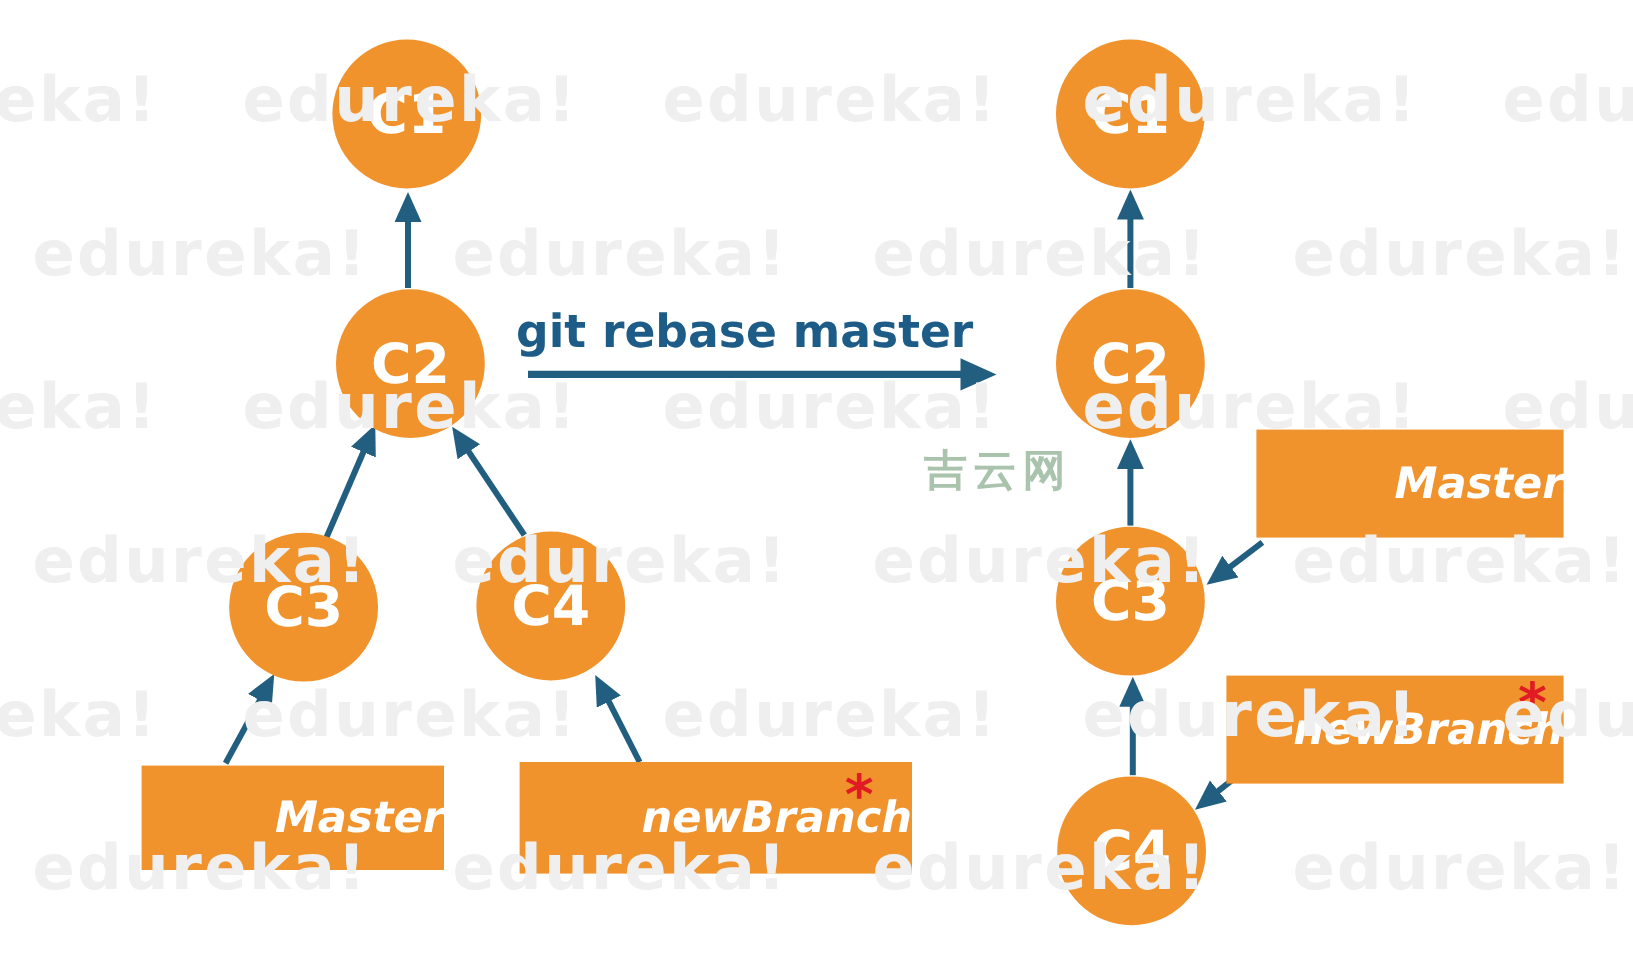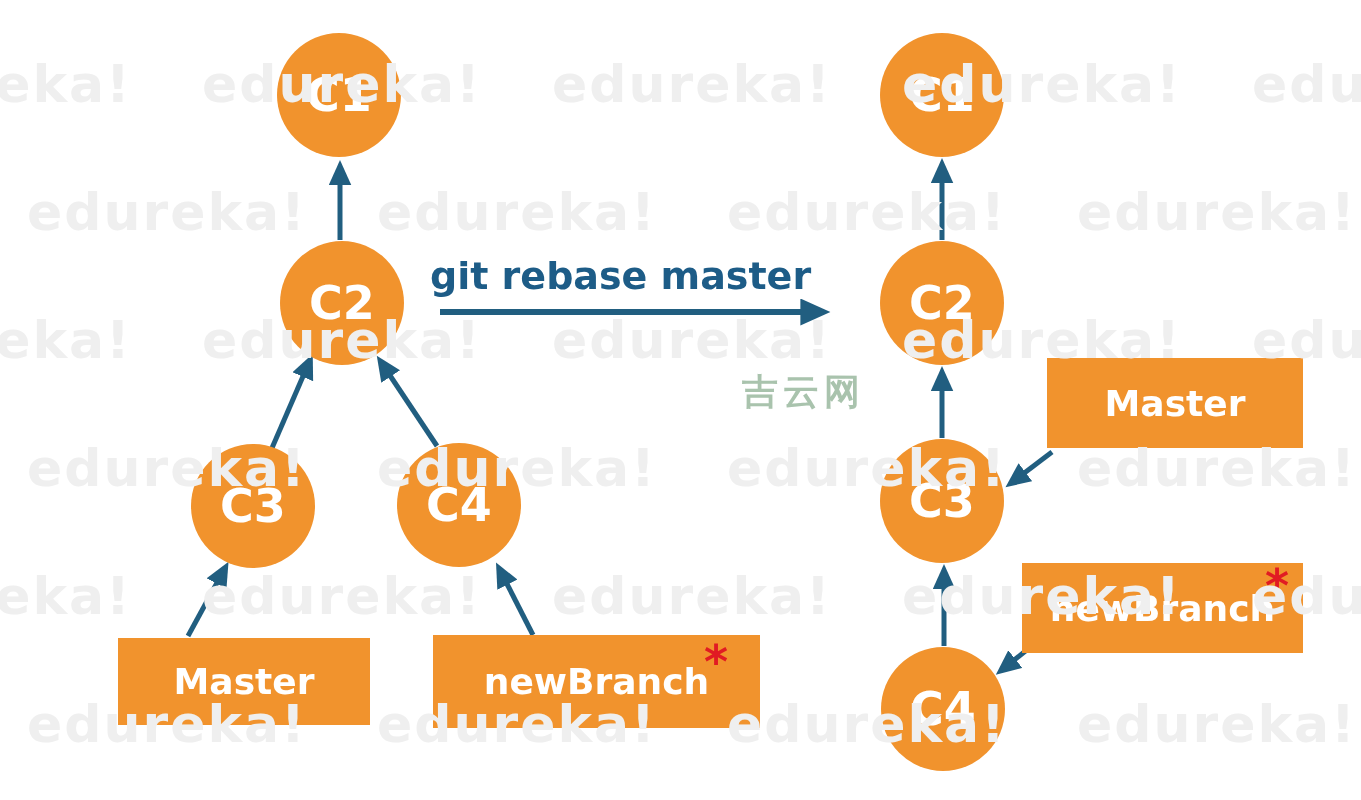--- a/index.html
+++ b/index.html
@@ -40,22 +40,22 @@
   #b-c4{left:397px;top:443px;}
   #a-c1{left:880px;top:33px;}
   #a-c2{left:880px;top:241px;}
   #a-c3{left:880px;top:439px;}
   #a-c4{left:881px;top:647px;}
   
   .branch-box{
     position:absolute;z-index:2;
     background:var(--orange);
     color:var(--ntext);
-    display:flex;align-items:center;justify-content:center;
-    font-size:36px;font-weight:bold;
+    display:flex;align-items:center;justify-content:flex-end;
+    font-size:36px;font-weight:bold;font-style:italic;
   }
   #b-master{left:118px;top:638px;width:252px;height:87px;}
   #b-newbranch{left:433px;top:635px;width:327px;height:93px;}
   #a-master{left:1047px;top:358px;width:256px;height:90px;}
   #a-newbranch{left:1022px;top:563px;width:281px;height:90px;}
   .head-star{
     position:absolute;
     color:var(--red);
     font-size:46px;font-weight:bold;line-height:1;
   }
@@ -72,21 +72,21 @@
   }
   
   .wm-layer{position:absolute;left:12px;top:0;width:100%;height:100%;z-index:5;pointer-events:none;}
   .wm{
     position:absolute;
     font-size:52px;font-weight:bold;letter-spacing:2px;line-height:1;
     color:var(--wm);
     white-space:nowrap;
   }
   .site-wm{
-    position:absolute;left:742px;top:368px;z-index:5;pointer-events:none;
+    position:absolute;left:770px;top:368px;z-index:5;pointer-events:none;
     font-size:36px;font-weight:bold;letter-spacing:5px;
     color:var(--site);
     white-space:nowrap;
   }
 </style>
 </head>
 <body>
 
 <div class="canvas">
 

